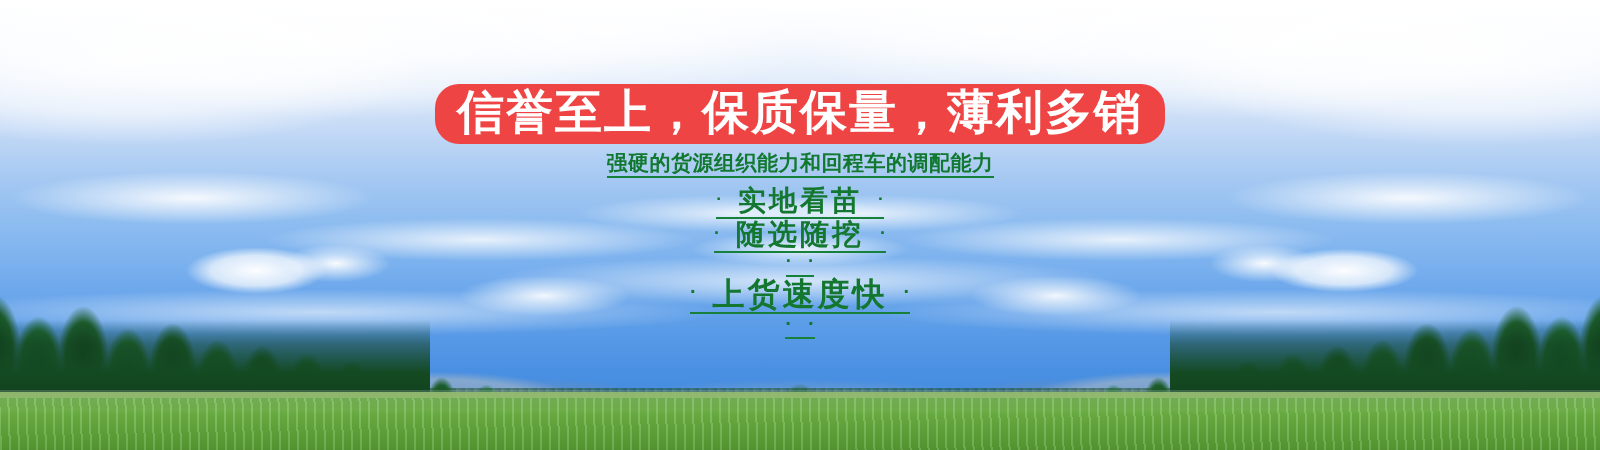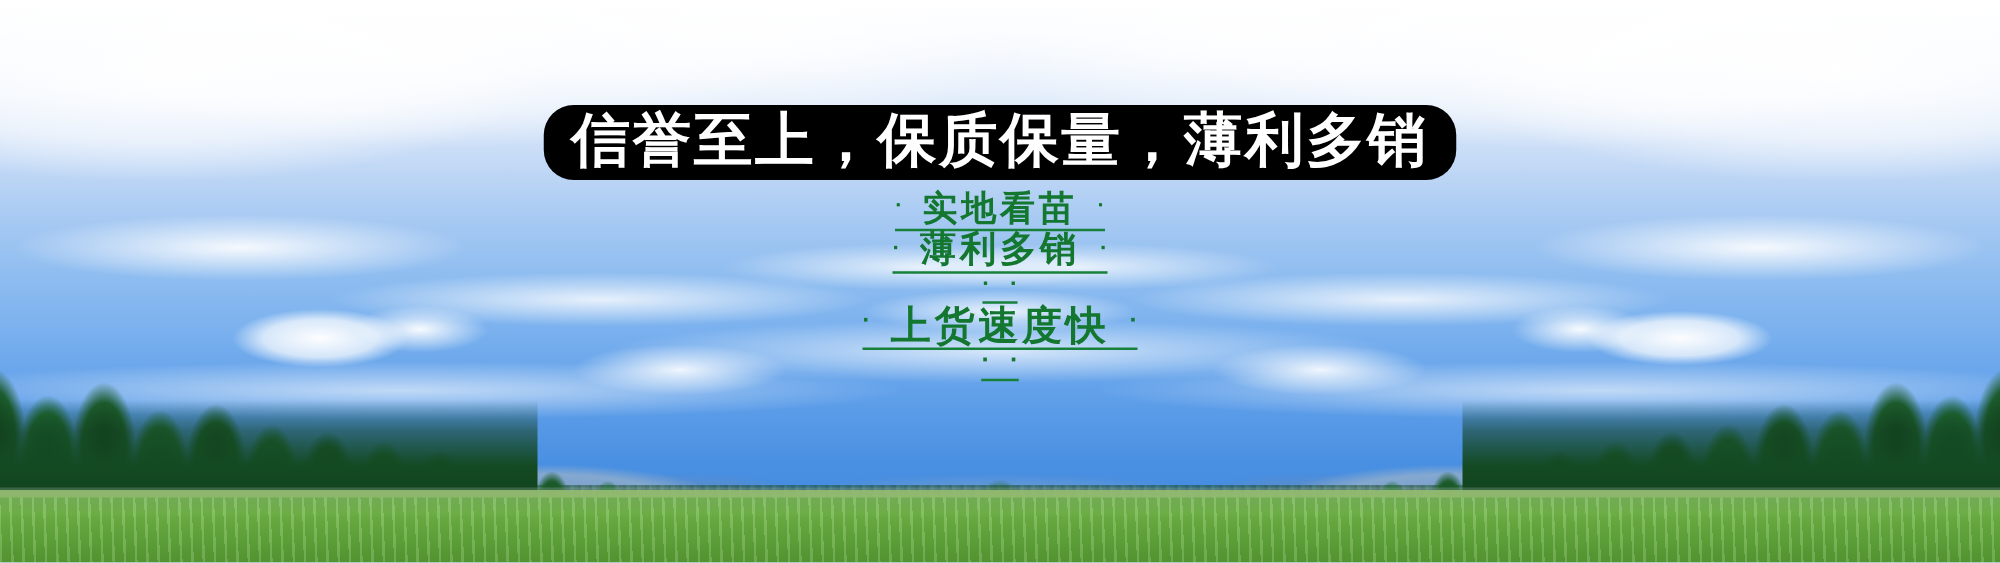--- a/index.html
+++ b/index.html
@@ -199,21 +199,21 @@
   .content {
     position: absolute;
     inset: 0;
     display: flex;
     flex-direction: column;
     align-items: center;
   }
 
   .headline-bar {
     margin-top: 84px;
-    background: #000000;
+    background: #ef4444;
     padding: 4px 22px 8px 22px;
     line-height: 1;
     border-radius: 24px;
   }
   .headline-text {
     display: block;
     color: #ffffff;
     font-size: 47px;
     font-weight: bold;
     letter-spacing: 2px;
@@ -286,32 +286,33 @@
     <div class="field"></div>
     <div class="field-haze"></div>
   </div>
 
   <div class="content">
 
     <div class="headline-bar">
       <span class="headline-text">信誉至上，保质保量，薄利多销</span>
     </div>
 
+    <div class="subtitle">强硬的货源组织能力和回程车的调配能力</div>
 
     <div class="feature-list">
 
       <div class="feature-row fr-1">
         <span class="dot">·</span>
         <span class="feature-label">实地看苗</span>
         <span class="dot">·</span>
       </div>
 
       <div class="feature-row fr-2">
         <span class="dot">·</span>
-        <span class="feature-label">薄利多销</span>
+        <span class="feature-label">随选随挖</span>
         <span class="dot">·</span>
       </div>
 
       <div class="feature-row fr-3">
         <span class="dot">·</span>
         <span class="dot">·</span>
       </div>
 
       <div class="feature-row fr-4">
         <span class="dot">·</span>

